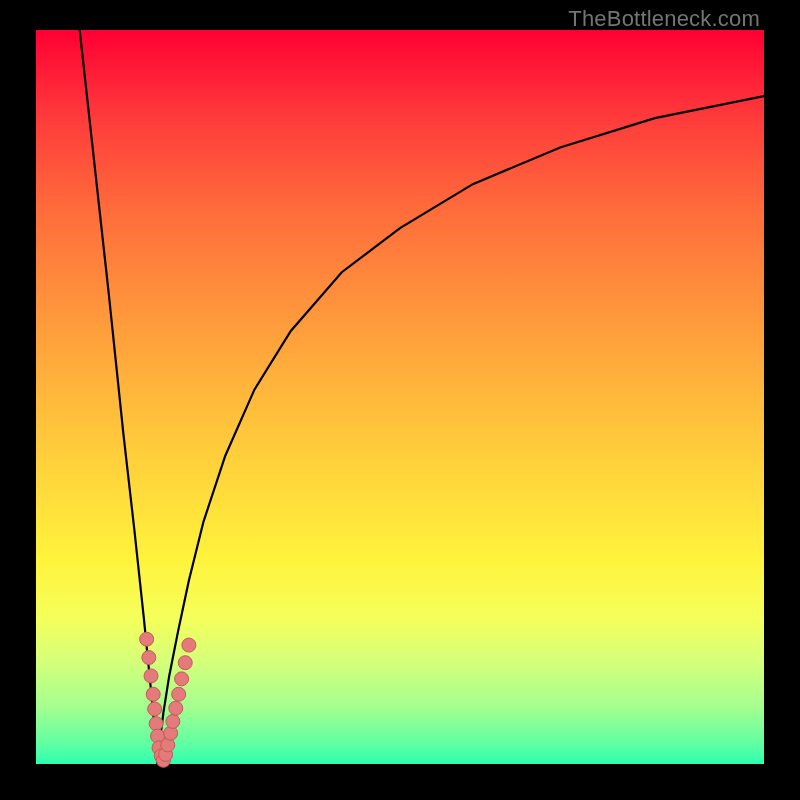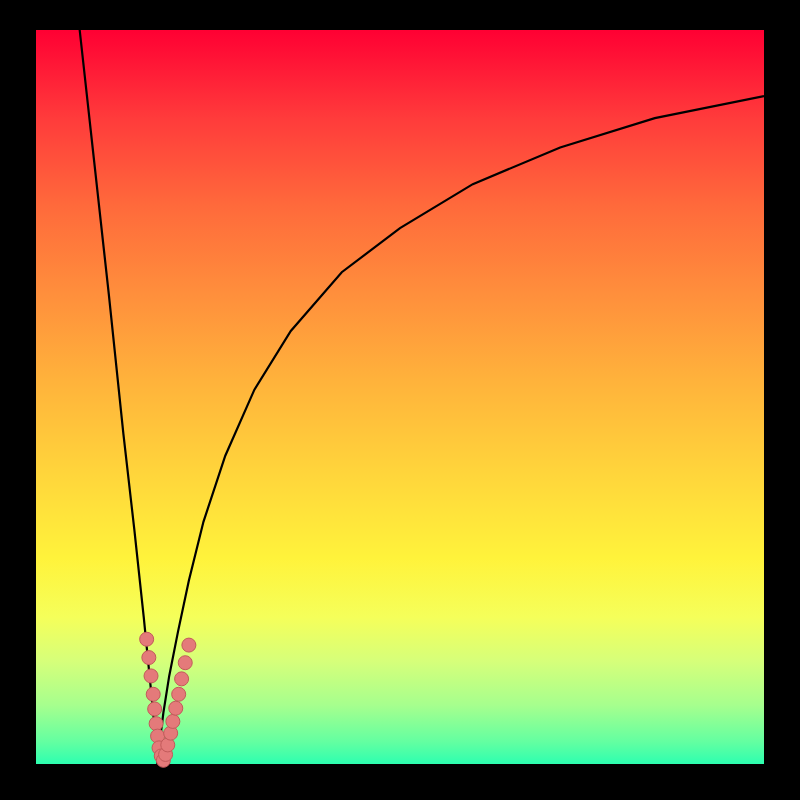--- a/index.html
+++ b/index.html
@@ -68,20 +68,21 @@
     stroke: #c25a5a;
     stroke-width: 1;
   }
 </style>
 </head>
 <body>
 
 <div class="chart-container">
   <div class="outer-frame"></div>
 
+  <div class="watermark">TheBottleneck.com</div>
 
   <div class="plot-area">
     <svg class="curve" viewBox="0 0 728 734" preserveAspectRatio="none">
       <path stroke="#000" stroke-width="2.2" fill="none" d="M43.68 0.00 L58.24 132.12 L72.80 264.24 L87.36 403.70 L98.28 499.12 L107.74 587.20 L113.57 645.92 L117.21 682.62 L119.76 711.98 L121.58 734.00"></path>
       <path stroke="#000" stroke-width="2.2" fill="none" d="M121.58 734.00 L123.76 711.98 L127.40 682.62 L133.22 645.92 L141.96 601.88 L152.88 550.50 L167.44 491.78 L189.28 425.72 L218.40 359.66 L254.80 300.94 L305.76 242.22 L364.00 198.18 L436.80 154.14 L524.16 117.44 L618.80 88.08 L728.00 66.06"></path>
       <g class="markers">
           <circle cx="110.66" cy="609.22" r="7"></circle>
           <circle cx="112.84" cy="627.57" r="7"></circle>
           <circle cx="115.02" cy="645.92" r="7"></circle>
           <circle cx="117.21" cy="664.27" r="7"></circle>

